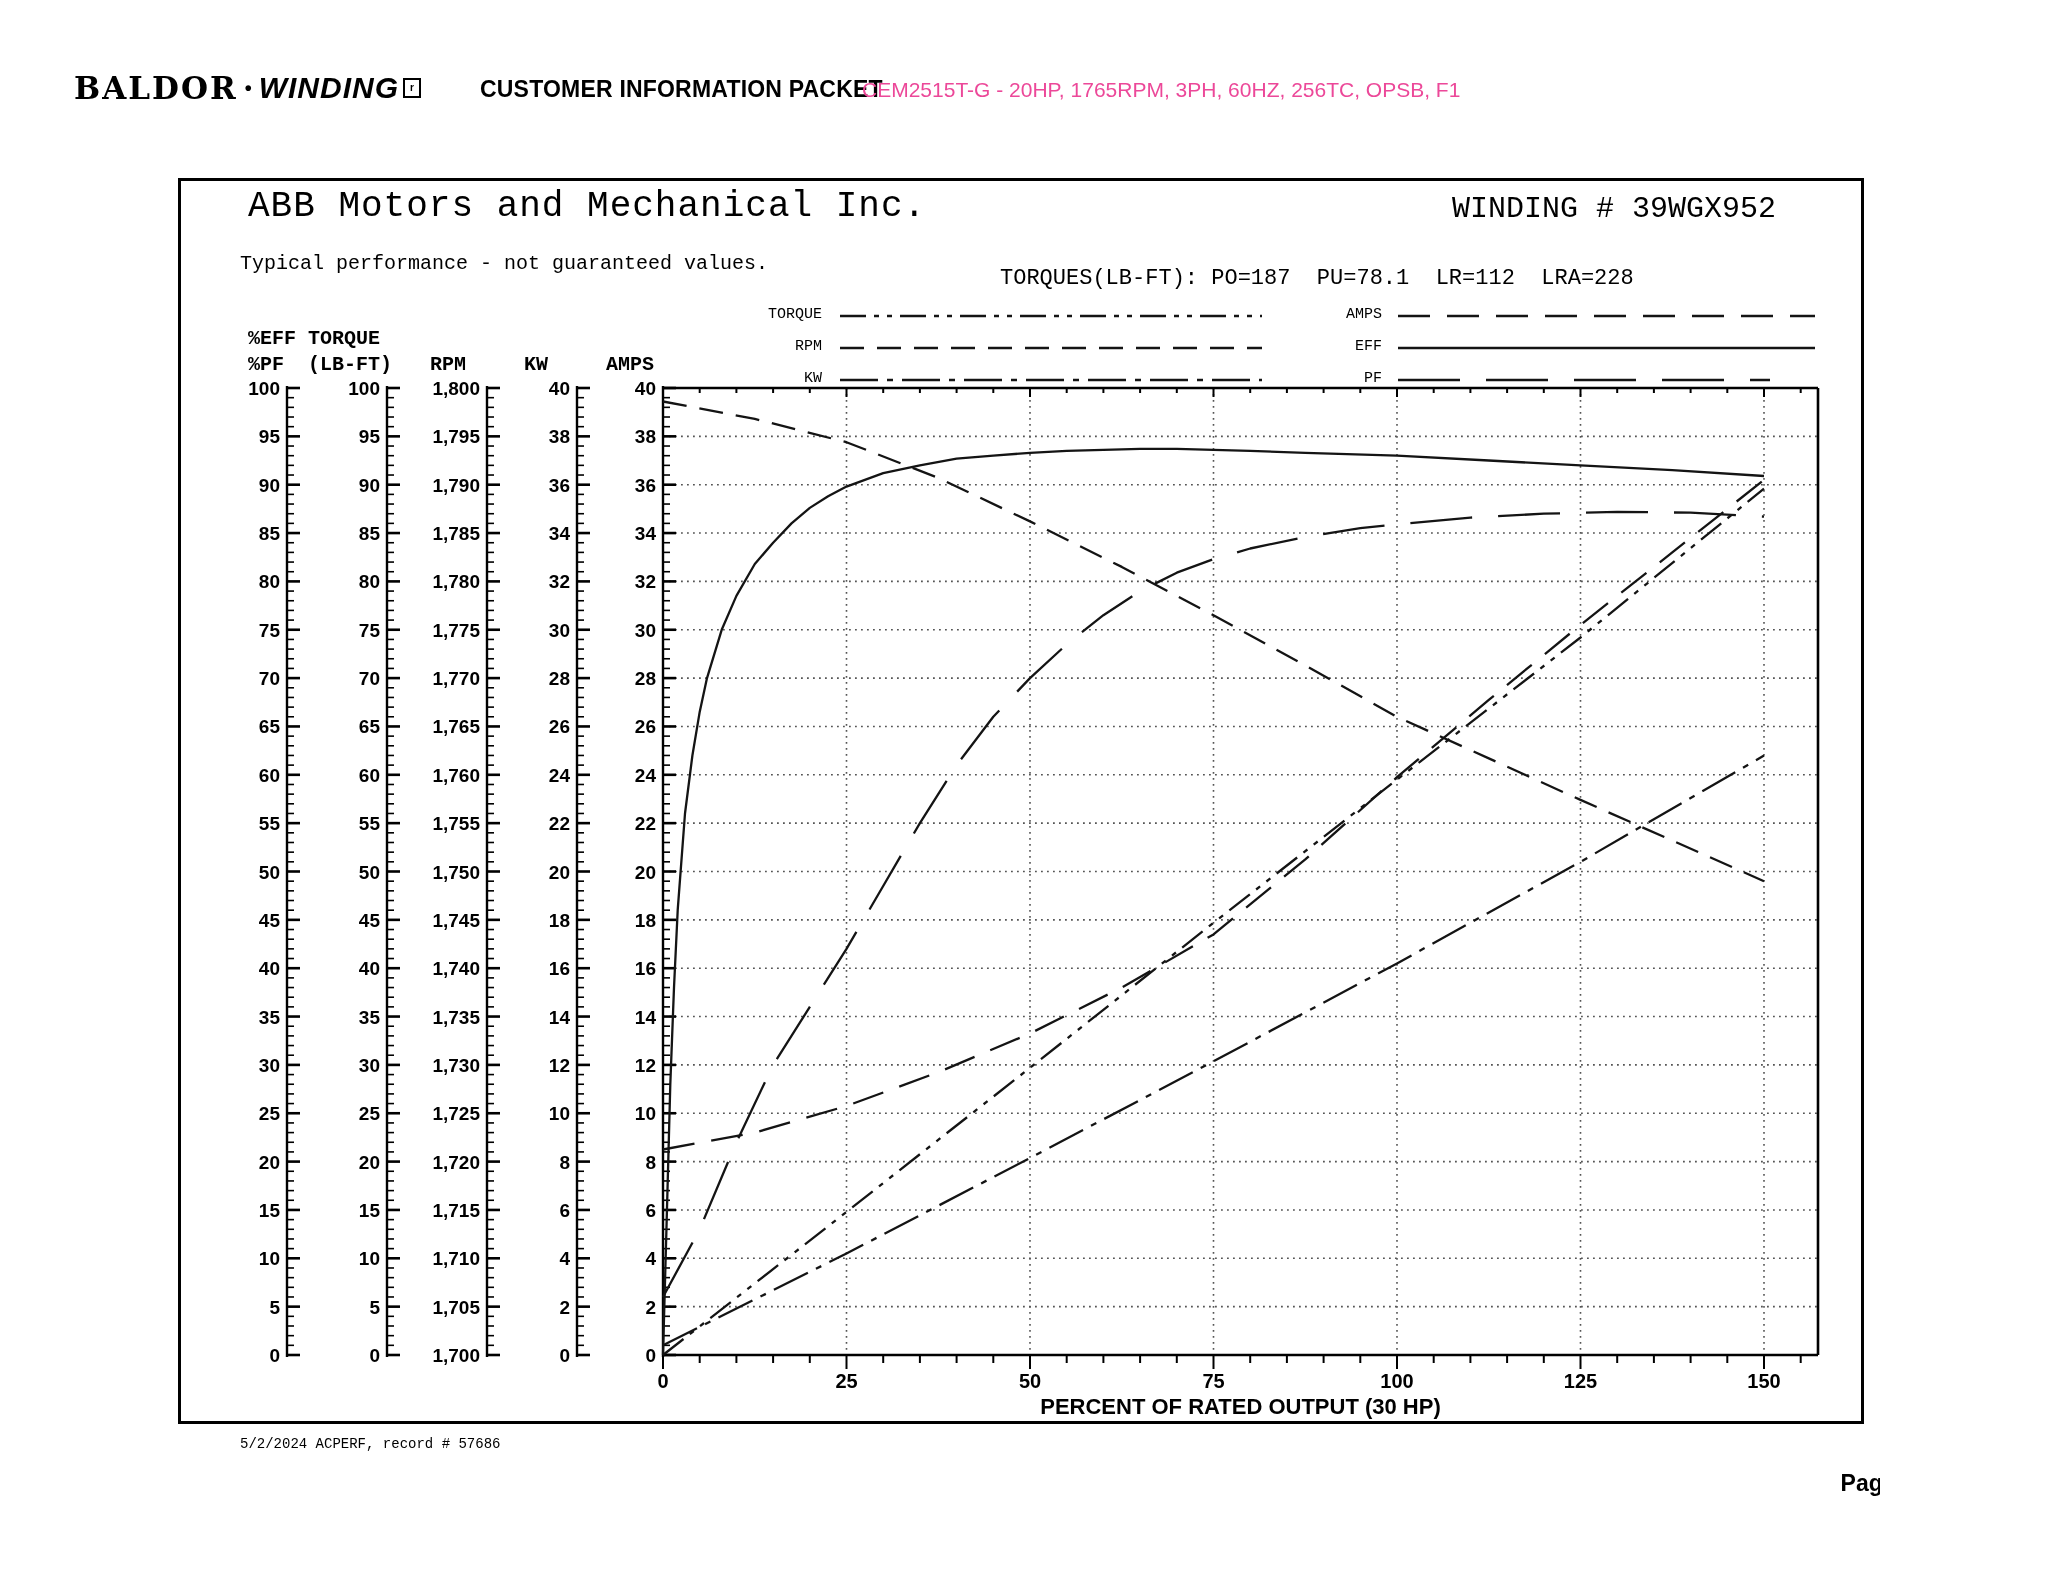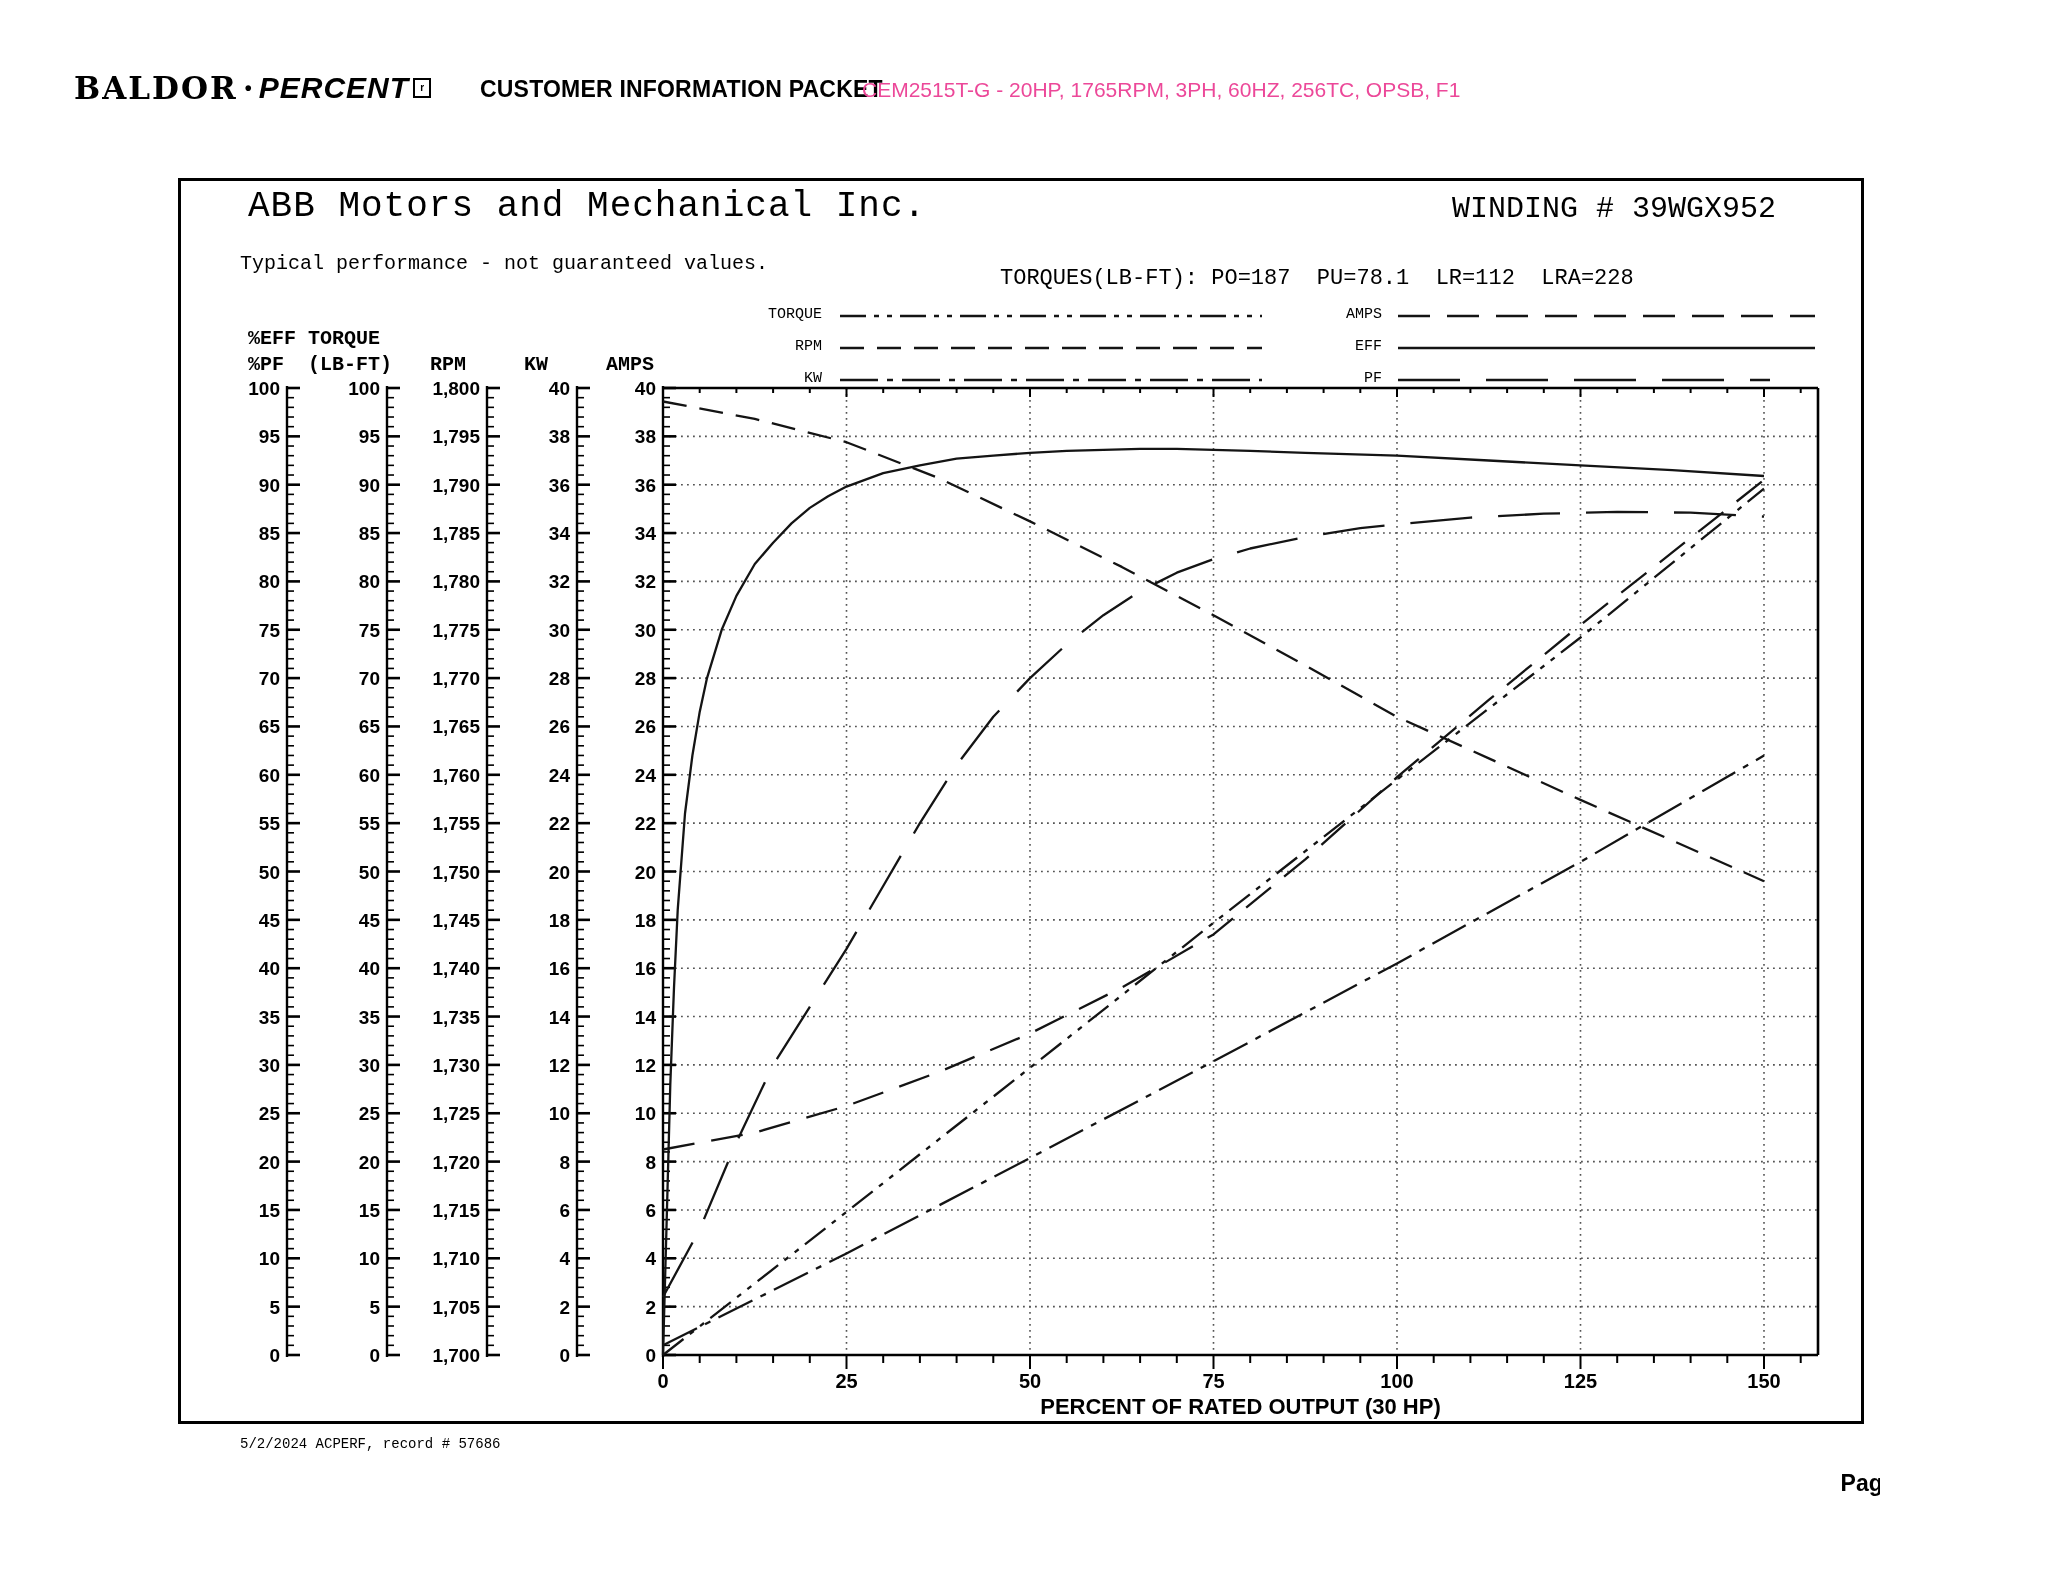--- a/index.html
+++ b/index.html
@@ -28,21 +28,21 @@
   svg{position:absolute;left:0;top:0;}
 </style>
 </head>
 <body>
 
 <div id="page">
 
   <div id="brand" class="abs">
     <span id="brand-baldor">BALDOR</span>
     <span id="brand-sep">•</span>
-    <span id="brand-reliance">PERCENT</span>
+    <span id="brand-reliance">WINDING</span>
     <span id="brand-mark">r</span>
   </div>
   <div id="doc-type" class="abs">CUSTOMER INFORMATION PACKET</div>
   <div id="model-line" class="abs">CEM2515T-G - 20HP, 1765RPM, 3PH, 60HZ, 256TC, OPSB, F1</div>
 
   <div id="outer-box" class="abs"></div>
   <div id="company" class="abs mono">ABB Motors and Mechanical Inc.</div>
   <div id="winding" class="abs mono">WINDING # 39WGX952</div>
   <div id="disclaimer" class="abs mono">Typical performance - not guaranteed values.</div>
   <div id="spec2" class="abs mono">TORQUES(LB-FT): PO=187  PU=78.1  LR=112  LRA=228</div>

